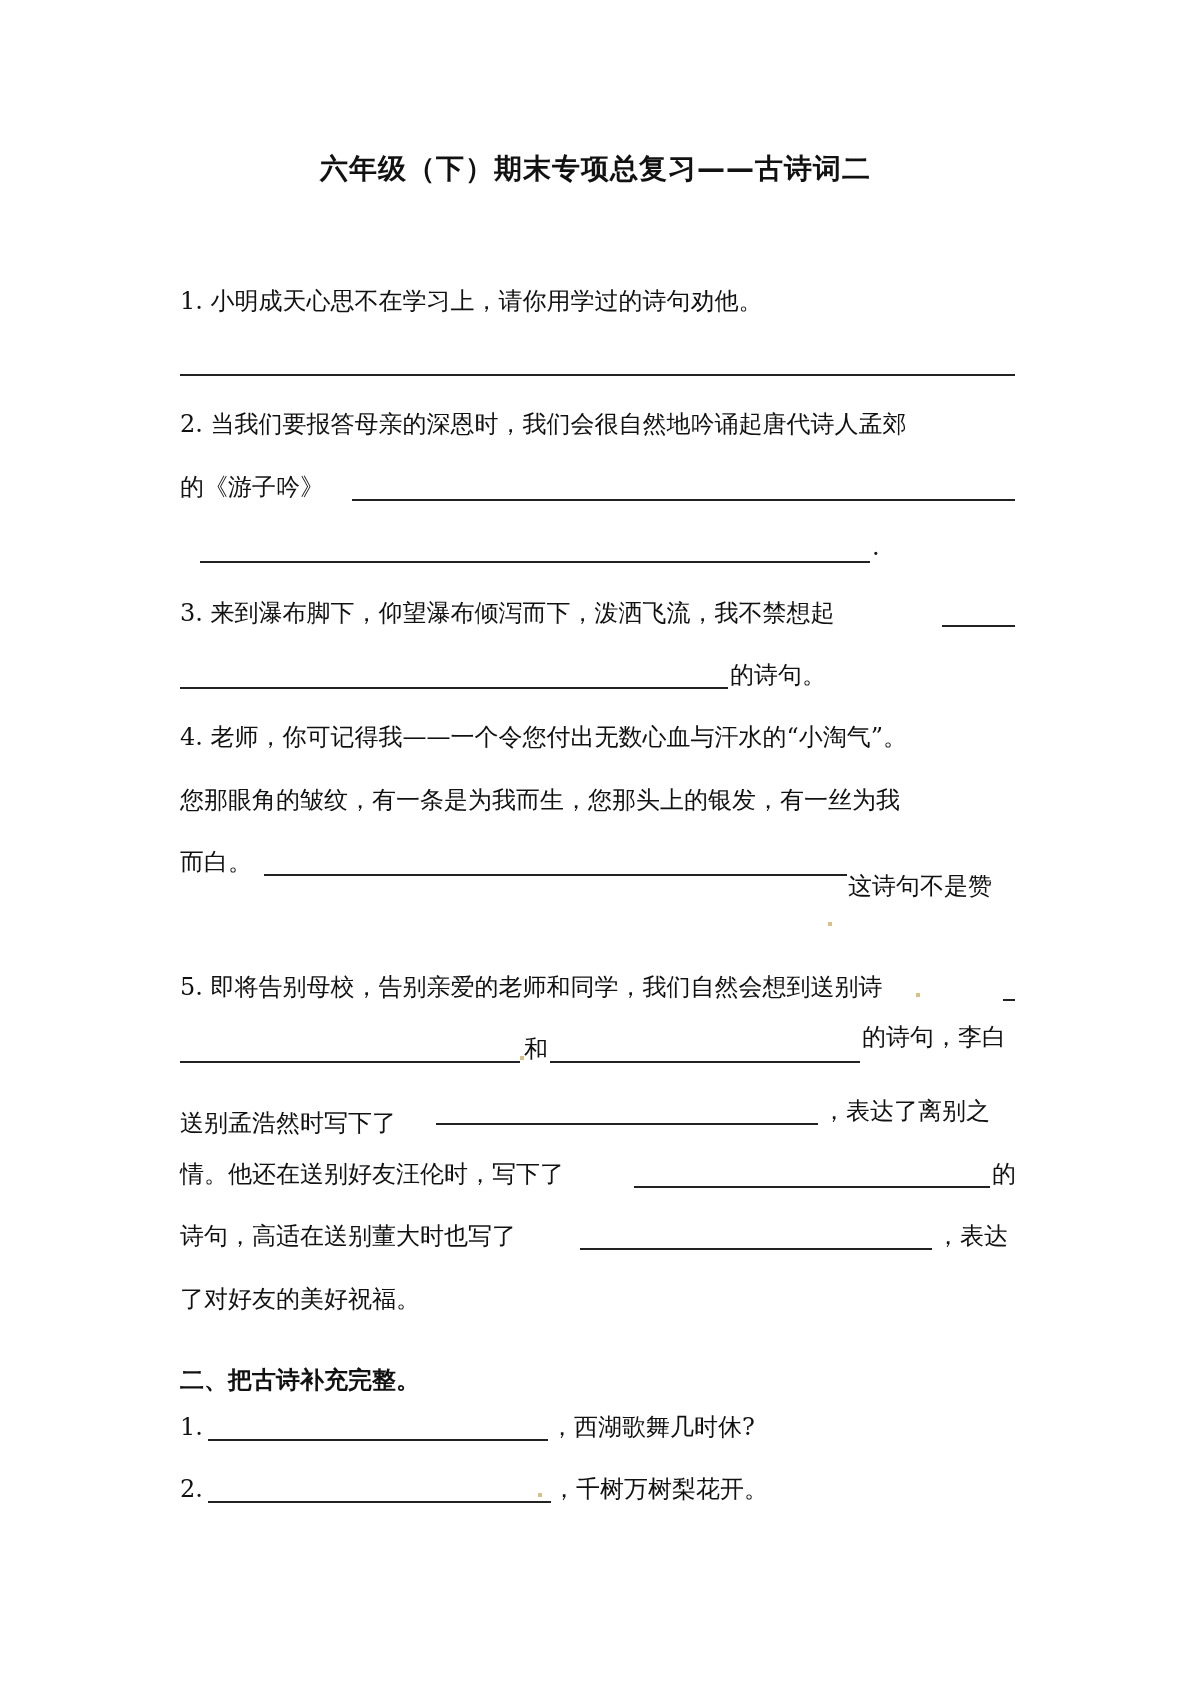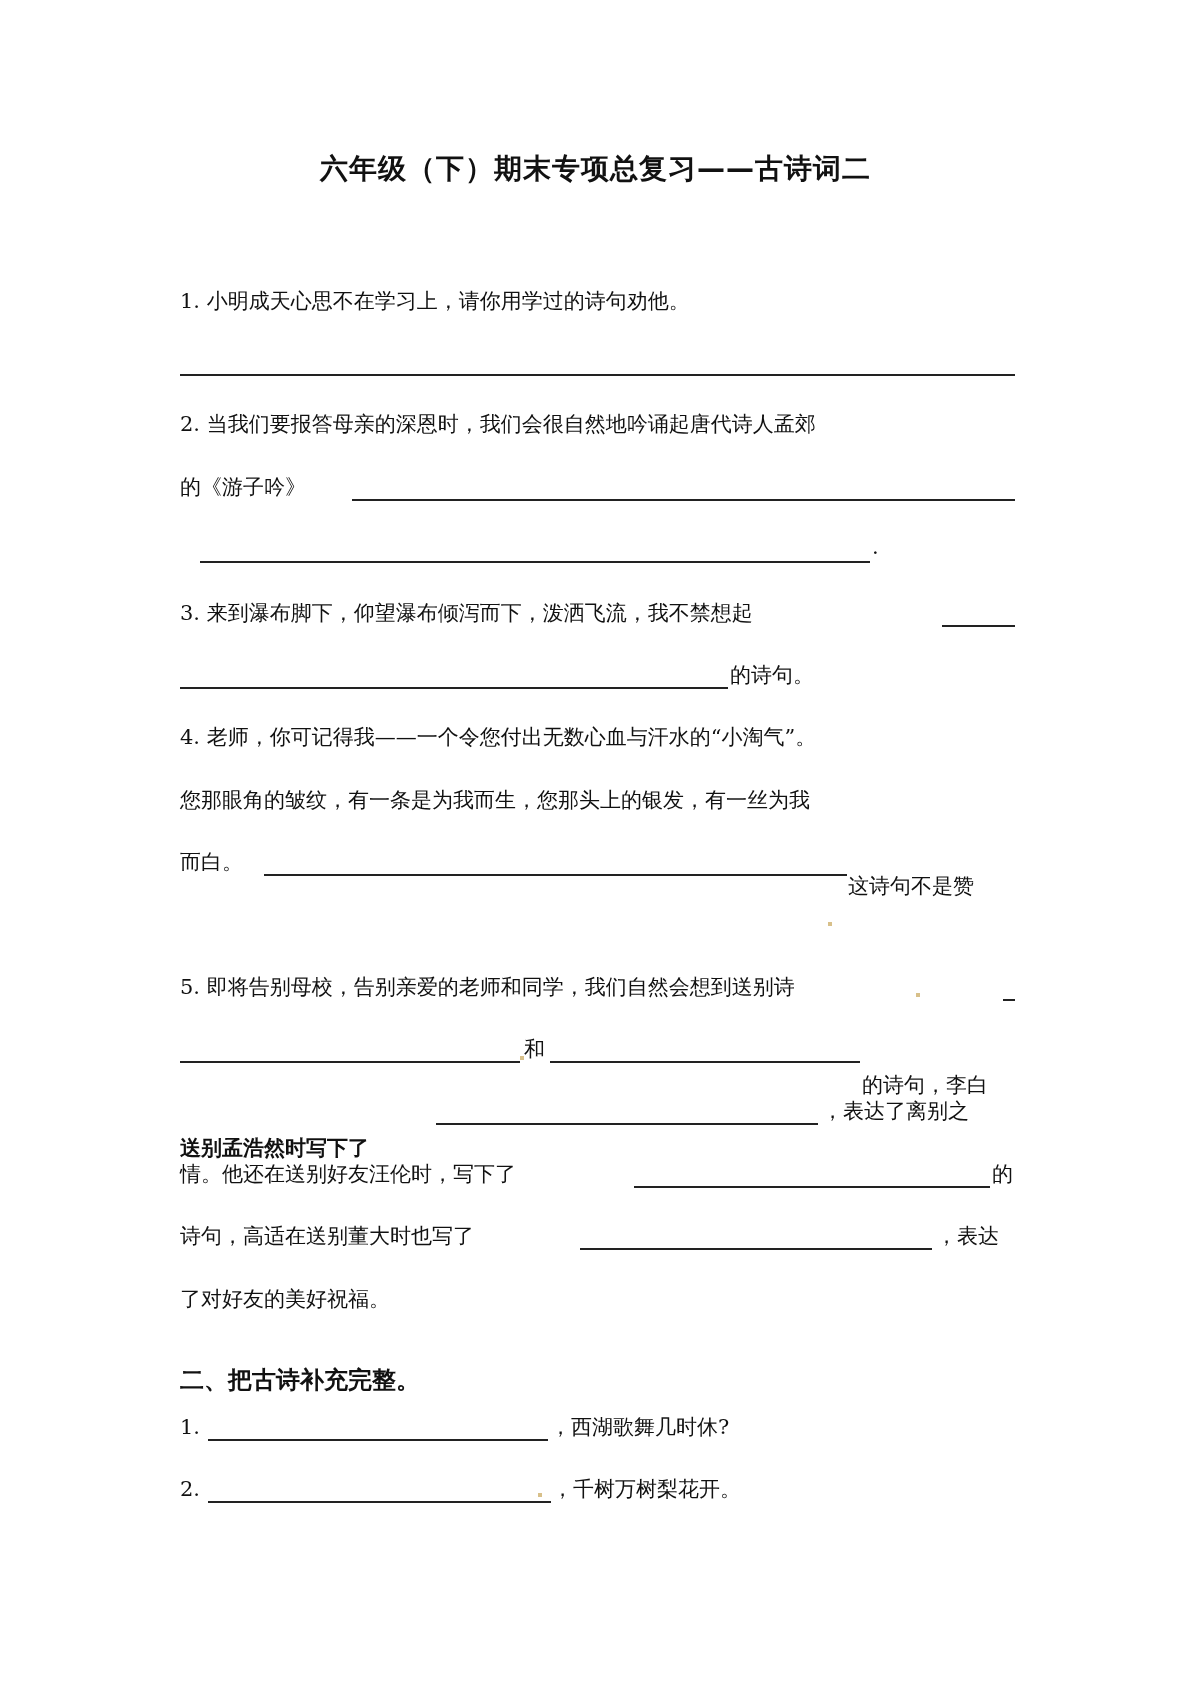--- a/index.html
+++ b/index.html
@@ -12,21 +12,21 @@
   .title {
     position: absolute; left: 0; width: 1191px; top: 150px;
     text-align: center; font-size: 28px; font-weight: bold; letter-spacing: 1px;
     font-family: "DejaVu Sans", "Liberation Sans", sans-serif;
   }
   .section {
     position: absolute; left: 180px; font-size: 24px; font-weight: bold;
     font-family: "DejaVu Sans", "Liberation Sans", sans-serif;
   }
   .line {
-    position: absolute; left: 180px; font-size: 21px; white-space: nowrap;
+    position: absolute; left: 180px; font-size: 24px; white-space: nowrap;
     line-height: 34px; height: 34px;
   }
   .rule {
     position: absolute; height: 0; border-top: 2px solid #222;
   }
   .dot { position: absolute; width: 4px; height: 4px; background: #d8c08a; }
 </style>
 </head>
 <body>
 
@@ -53,23 +53,23 @@
   <div class="line" style="top:783px;">您那眼角的皱纹，有一条是为我而生，您那头上的银发，有一丝为我</div>
   <div class="line" style="top:845px;">而白。</div>
   <div class="rule" style="left:264px; top:874px; width:583px;"></div>
   <div class="line" style="left:848px; top:845px;margin-top:24px;">这诗句不是赞</div>
 
   <div class="line" style="top:970px;">5. 即将告别母校，告别亲爱的老师和同学，我们自然会想到送别诗</div>
   <div class="rule" style="left:1003px; top:999px; width:12px;"></div>
   <div class="rule" style="left:180px; top:1061px; width:340px;"></div>
   <div class="line" style="left:524px; top:1032px;">和</div>
   <div class="rule" style="left:550px; top:1061px; width:310px;"></div>
-  <div class="line" style="left:862px; top:1068px;">的诗句，李白</div>
+  <div class="line" style="left:862px; top:1020px;">的诗句，李白</div>
 
-  <div class="line" style="top:1131px;font-weight:bold;">送别孟浩然时写下了</div>
+  <div class="line" style="top:1106px;">送别孟浩然时写下了</div>
   <div class="rule" style="left:436px; top:1123px; width:382px;"></div>
   <div class="line" style="left:822px; top:1094px;">，表达了离别之</div>
 
   <div class="line" style="top:1157px;">情。他还在送别好友汪伦时，写下了</div>
   <div class="rule" style="left:634px; top:1186px; width:356px;"></div>
   <div class="line" style="left:992px; top:1157px;">的</div>
 
   <div class="line" style="top:1219px;">诗句，高适在送别董大时也写了</div>
   <div class="rule" style="left:580px; top:1248px; width:352px;"></div>
   <div class="line" style="left:936px; top:1219px;">，表达</div>

